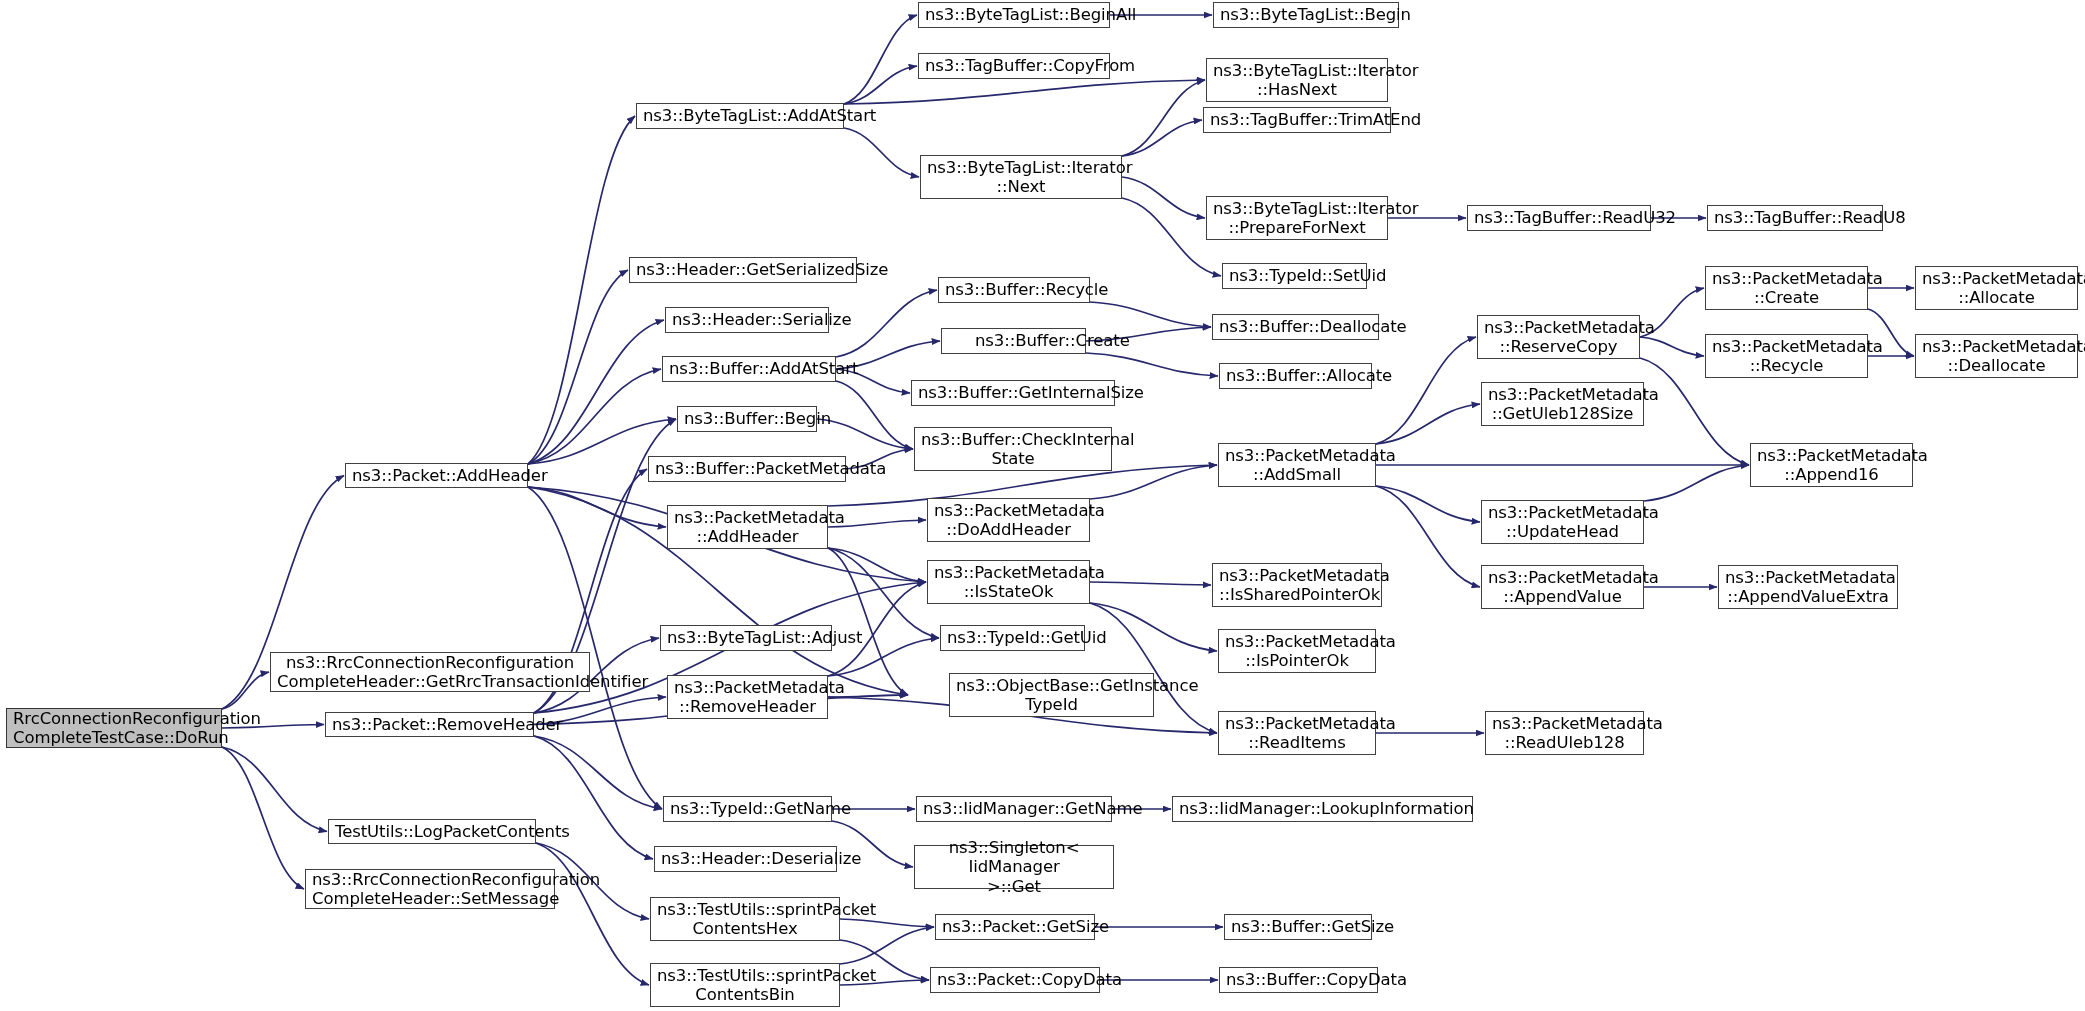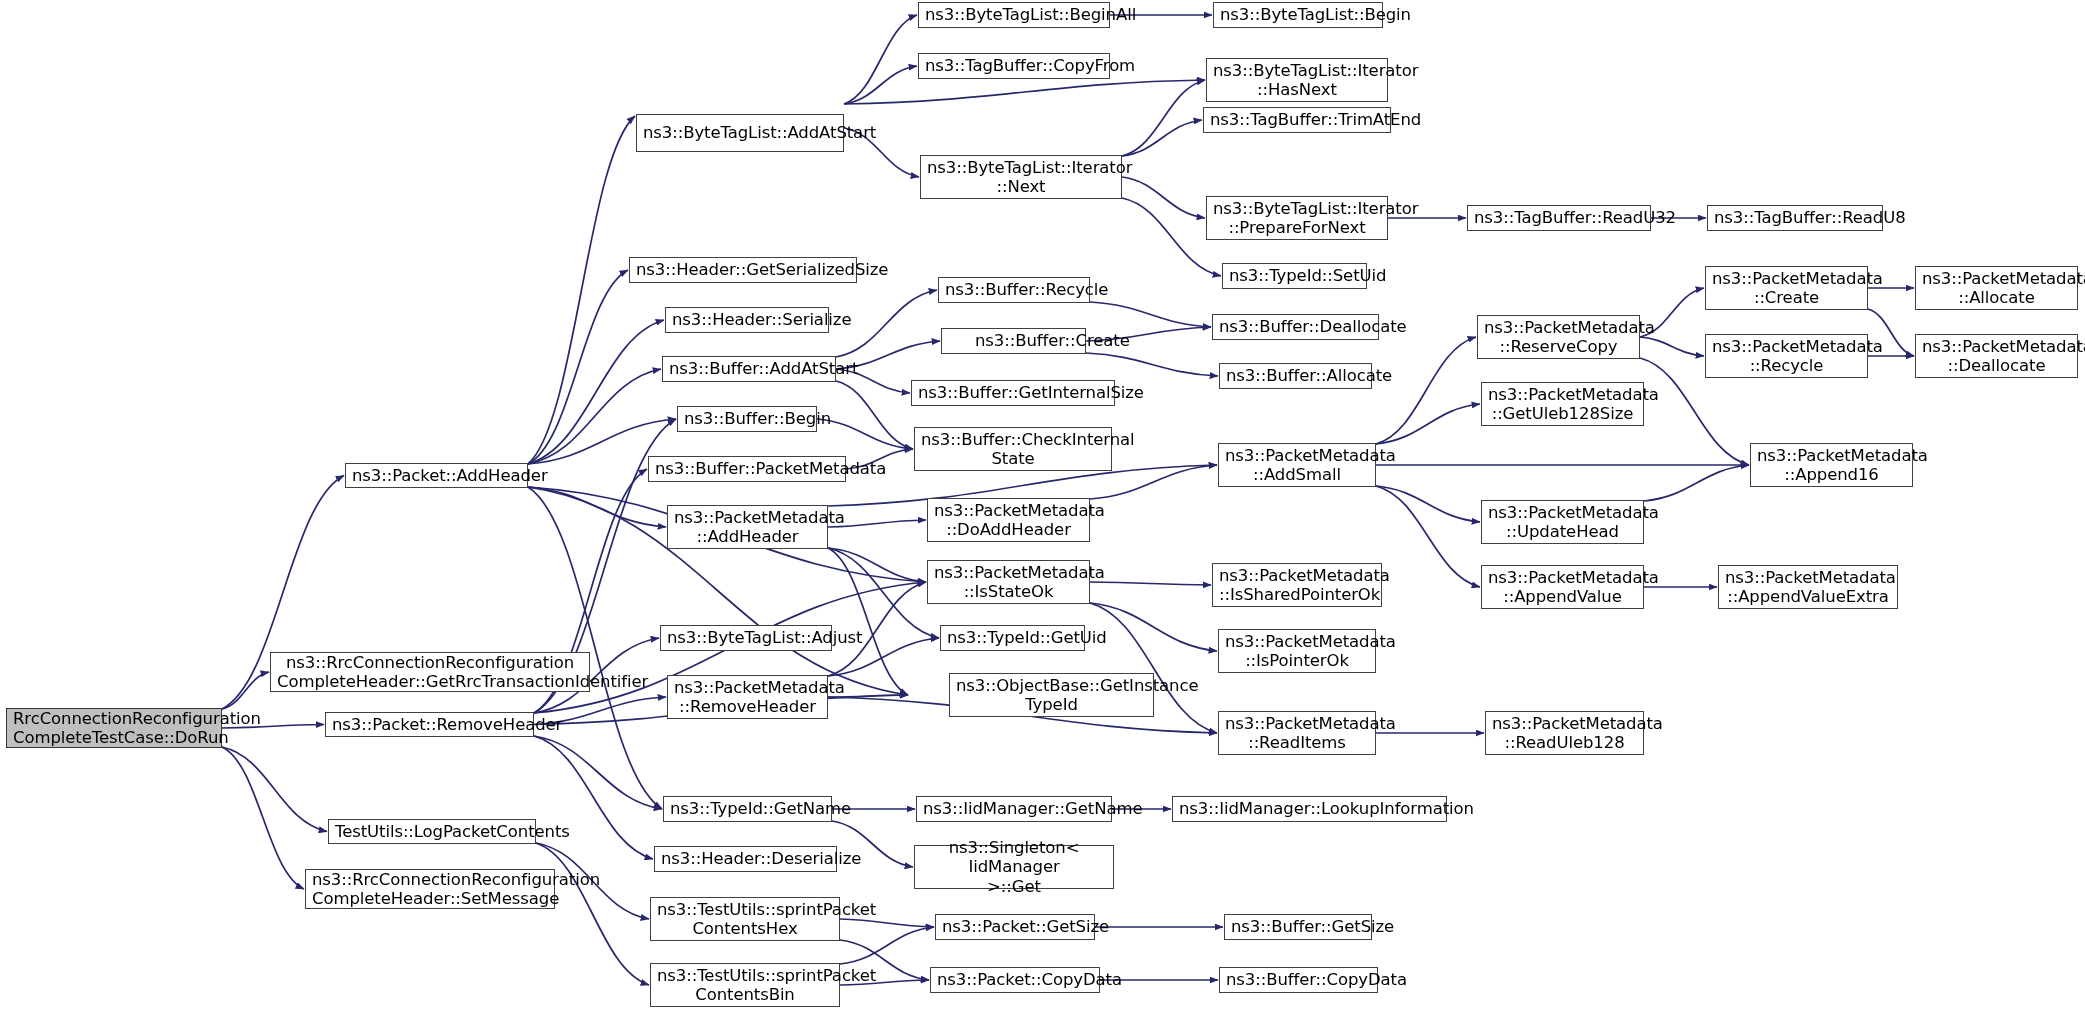--- a/index.html
+++ b/index.html
@@ -130,21 +130,21 @@
   <div id="node-layer">
       <div class="node root" style="left: 6px; top: 708px; width: 216px; height: 40px;"><span>RrcConnectionReconfiguration
 CompleteTestCase::DoRun</span></div>
       <div class="node" style="left: 345px; top: 463px; width: 183px; height: 25px;"><span>ns3::Packet::AddHeader</span></div>
       <div class="node" style="left: 270px; top: 652px; width: 320px; height: 40px;"><span>ns3::RrcConnectionReconfiguration
 CompleteHeader::GetRrcTransactionIdentifier</span></div>
       <div class="node" style="left: 325px; top: 712px; width: 209px; height: 25px;"><span>ns3::Packet::RemoveHeader</span></div>
       <div class="node" style="left: 328px; top: 819px; width: 208px; height: 25px;"><span>TestUtils::LogPacketContents</span></div>
       <div class="node" style="left: 305px; top: 869px; width: 250px; height: 40px;"><span>ns3::RrcConnectionReconfiguration
 CompleteHeader::SetMessage</span></div>
-      <div class="node" style="left: 636px; top: 103px; width: 208px; height: 38px; margin-top: 11px;"><span>ns3::ByteTagList::AddAtStart</span></div>
+      <div class="node" style="left: 636px; top: 103px; width: 208px; height: 26px;"><span>ns3::ByteTagList::AddAtStart</span></div>
       <div class="node" style="left: 920px; top: 155px; width: 202px; height: 44px;"><span>ns3::ByteTagList::Iterator
 ::Next</span></div>
       <div class="node" style="left: 629px; top: 257px; width: 228px; height: 26px;"><span>ns3::Header::GetSerializedSize</span></div>
       <div class="node" style="left: 665px; top: 307px; width: 164px; height: 26px;"><span>ns3::Header::Serialize</span></div>
       <div class="node" style="left: 662px; top: 356px; width: 174px; height: 26px;"><span>ns3::Buffer::AddAtStart</span></div>
       <div class="node" style="left: 677px; top: 406px; width: 140px; height: 26px;"><span>ns3::Buffer::Begin</span></div>
       <div class="node" style="left: 648px; top: 456px; width: 198px; height: 26px;"><span>ns3::Buffer::PacketMetadata</span></div>
       <div class="node" style="left: 667px; top: 505px; width: 161px; height: 44px;"><span>ns3::PacketMetadata
 ::AddHeader</span></div>
       <div class="node" style="left: 660px; top: 625px; width: 172px; height: 26px;"><span>ns3::ByteTagList::Adjust</span></div>
@@ -168,38 +168,38 @@
       <div class="node" style="left: 927px; top: 560px; width: 163px; height: 44px;"><span>ns3::PacketMetadata
 ::IsStateOk</span></div>
       <div class="node" style="left: 940px; top: 625px; width: 145px; height: 26px;"><span>ns3::TypeId::GetUid</span></div>
       <div class="node" style="left: 909px; top: 673px; width: 205px; height: 44px; margin-left: 40px;"><span>ns3::ObjectBase::GetInstance
 TypeId</span></div>
       <div class="node" style="left: 916px; top: 796px; width: 196px; height: 26px;"><span>ns3::IidManager::GetName</span></div>
       <div class="node" style="left: 914px; top: 845px; width: 200px; height: 44px;"><span>ns3::Singleton&lt; IidManager
 &gt;::Get</span></div>
       <div class="node" style="left: 935px; top: 914px; width: 160px; height: 26px;"><span>ns3::Packet::GetSize</span></div>
       <div class="node" style="left: 930px; top: 967px; width: 170px; height: 26px;"><span>ns3::Packet::CopyData</span></div>
-      <div class="node" style="left: 1213px; top: 2px; width: 170px; height: 26px;"><span>ns3::ByteTagList::Begin</span></div>
+      <div class="node" style="left: 1213px; top: 2px; width: 186px; height: 26px;"><span>ns3::ByteTagList::Begin</span></div>
       <div class="node" style="left: 1206px; top: 58px; width: 182px; height: 44px;"><span>ns3::ByteTagList::Iterator
 ::HasNext</span></div>
       <div class="node" style="left: 1203px; top: 107px; width: 188px; height: 26px;"><span>ns3::TagBuffer::TrimAtEnd</span></div>
       <div class="node" style="left: 1206px; top: 196px; width: 182px; height: 44px;"><span>ns3::ByteTagList::Iterator
 ::PrepareForNext</span></div>
       <div class="node" style="left: 1222px; top: 263px; width: 145px; height: 26px; align-items: center;"><span>ns3::TypeId::SetUid</span></div>
       <div class="node" style="left: 1212px; top: 314px; width: 167px; height: 26px;"><span>ns3::Buffer::Deallocate</span></div>
       <div class="node" style="left: 1219px; top: 363px; width: 153px; height: 26px;"><span>ns3::Buffer::Allocate</span></div>
       <div class="node" style="left: 1218px; top: 443px; width: 158px; height: 44px;"><span>ns3::PacketMetadata
 ::AddSmall</span></div>
       <div class="node" style="left: 1212px; top: 563px; width: 170px; height: 44px;"><span>ns3::PacketMetadata
 ::IsSharedPointerOk</span></div>
       <div class="node" style="left: 1218px; top: 629px; width: 158px; height: 44px;"><span>ns3::PacketMetadata
 ::IsPointerOk</span></div>
       <div class="node" style="left: 1218px; top: 711px; width: 158px; height: 44px;"><span>ns3::PacketMetadata
 ::ReadItems</span></div>
-      <div class="node" style="left: 1172px; top: 796px; width: 275px; height: 26px;"><span>ns3::IidManager::LookupInformation</span></div>
+      <div class="node" style="left: 1172px; top: 796px; width: 301px; height: 26px;"><span>ns3::IidManager::LookupInformation</span></div>
       <div class="node" style="left: 1224px; top: 914px; width: 148px; height: 26px;"><span>ns3::Buffer::GetSize</span></div>
       <div class="node" style="left: 1219px; top: 967px; width: 159px; height: 26px; text-align: center;"><span>ns3::Buffer::CopyData</span></div>
       <div class="node" style="left: 1467px; top: 205px; width: 184px; height: 26px;"><span>ns3::TagBuffer::ReadU32</span></div>
       <div class="node" style="left: 1477px; top: 315px; width: 163px; height: 44px;"><span>ns3::PacketMetadata
 ::ReserveCopy</span></div>
       <div class="node" style="left: 1481px; top: 382px; width: 163px; height: 44px;"><span>ns3::PacketMetadata
 ::GetUleb128Size</span></div>
       <div class="node" style="left: 1481px; top: 500px; width: 163px; height: 44px;"><span>ns3::PacketMetadata
 ::UpdateHead</span></div>
       <div class="node" style="left: 1481px; top: 565px; width: 163px; height: 44px;"><span>ns3::PacketMetadata

